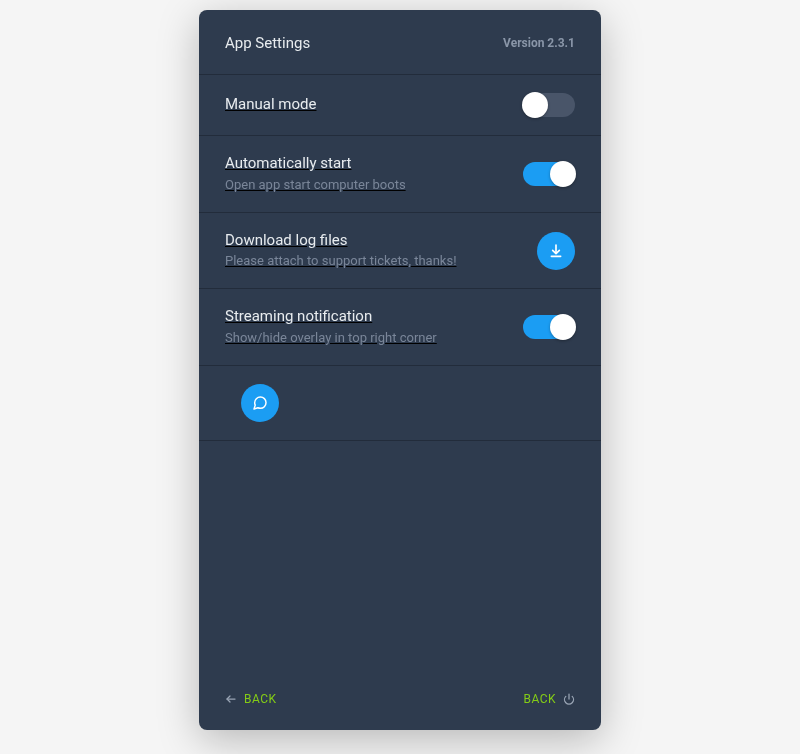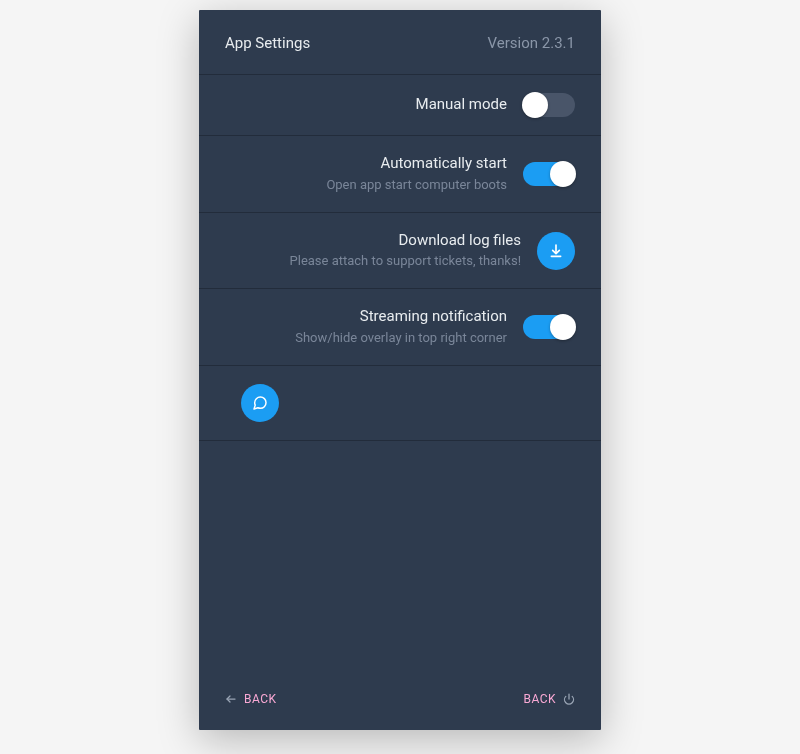--- a/index.html
+++ b/index.html
@@ -9,56 +9,56 @@
       display: flex;
       justify-content: center;
       align-items: flex-start;
       min-height: 754px;
       padding-top: 10px;
     }
     .panel {
       width: 402px;
       height: 720px;
       background: #2e3b4e;
-      border-radius: 1px;
+      border-radius: 8px;
       box-shadow: 0 10px 40px rgba(0,0,0,0.25);
       display: flex;
       flex-direction: column;
       overflow: hidden;
-      text-align: right;
     }
     .header {
       display: flex;
       justify-content: space-between;
       align-items: center;
       padding: 24px 26px 22px 26px;
     }
     .header-title {
       color: #e8ecef;
       font-size: 15px;
       font-weight: 400;
     }
     .header-version {
       color: #8a96a8;
-      font-size: 15px;
-      font-weight: 400;
+      font-size: 12px;
+      font-weight: 700;
     }
     .rows {
       flex: 0 0 auto;
     }
     .row {
       display: flex;
       align-items: center;
       justify-content: space-between;
       padding: 18px 26px;
       border-top: 1px solid #222c3b;
     }
     .row-text {
       flex: 1;
       min-width: 0;
+      text-decoration: underline;
     }
     .row-title {
       color: #e8ecef;
       font-size: 15px;
       font-weight: 400;
       line-height: 1.3;
     }
     .row-sub {
       color: #7a8699;
       font-size: 13px;
@@ -105,21 +105,21 @@
     .footer {
       display: flex;
       justify-content: space-between;
       align-items: center;
       padding: 20px 26px 24px 26px;
     }
     .footer-btn {
       display: flex;
       align-items: center;
       gap: 7px;
-      color: #f9a8d4;
+      color: #84cc16;
       font-size: 12px;
       letter-spacing: 0.5px;
       cursor: pointer;
     }
     .footer-btn svg { display: block; }
   </style>
 </head>
 <body>
 
 <div class="panel">

